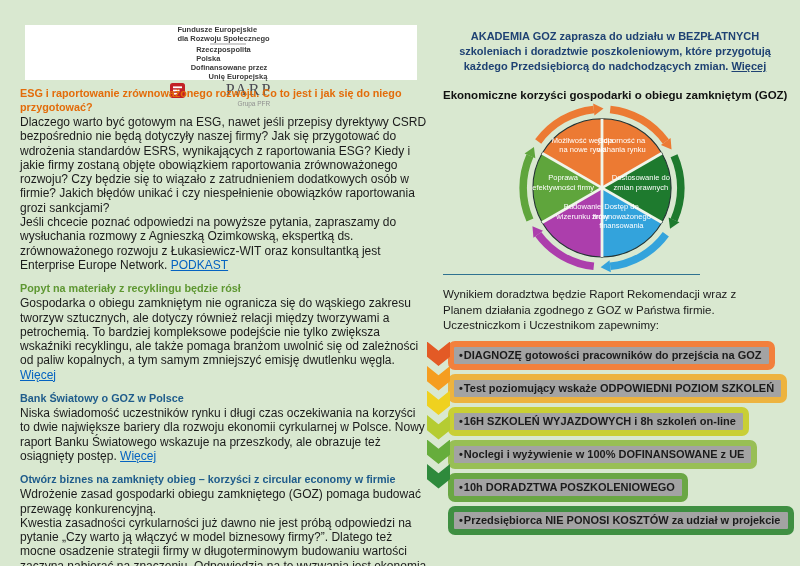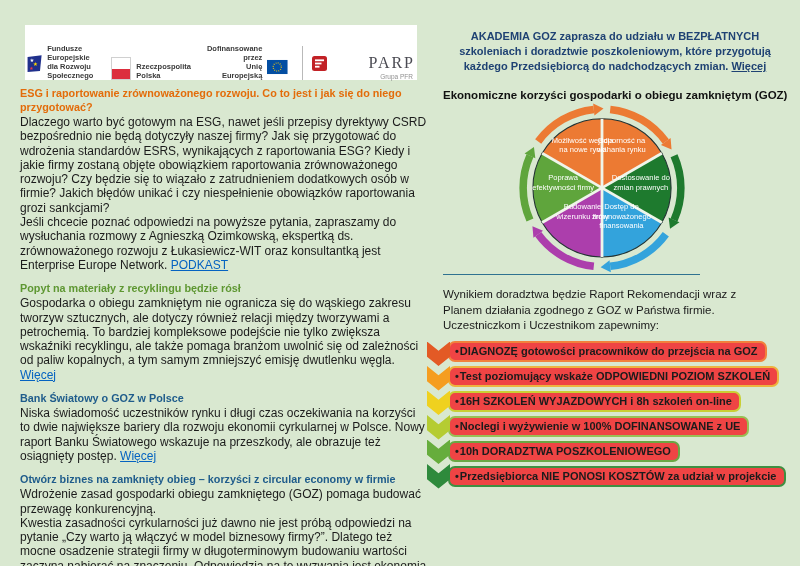--- a/index.html
+++ b/index.html
@@ -1,18 +1,18 @@
 <!DOCTYPE html>
 <html><head>
 <meta charset="utf-8">
 <style>
   html,body{margin:0;padding:0;}
   body{width:800px;height:566px;background:#D9E8D0;font-family:"Liberation Sans",sans-serif;position:relative;overflow:hidden;color:#1b1b1b;}
   
-  .banner{position:absolute;left:25px;top:25px;width:392px;height:55px;background:#ffffff;display:flex;align-items:flex-end;padding:0 2px;box-sizing:border-box;}
+  .banner{position:absolute;left:25px;top:25px;width:392px;height:55px;background:#ffffff;display:flex;align-items:center;padding:0 11px;box-sizing:border-box;flex-direction:column;}
   .logo-text{font-size:7.5px;font-weight:bold;color:#3a3a3a;line-height:9px;margin-left:5px;}
   .logo-text span{display:block;}
   .pl-flag{width:36px;height:23px;margin-left:14px;border:0.5px solid #d0d0d0;box-sizing:border-box;}
   .pl-top{height:50%;background:#fff;}
   .pl-bottom{height:50%;background:#DC2E3E;}
   .cofund{margin-left:16px;text-align:right;}
   .eu-flag{margin-left:5px;}
   .vdiv{width:1px;height:34px;background:#b9b9b9;margin:0 10px 0 14px;}
   .parp{display:flex;flex-direction:column;align-items:center;}
   .parp-row{display:flex;align-items:center;gap:4px;}
@@ -36,21 +36,21 @@
   .lab1{left:120px;top:73px;}
   .lab2{left:102px;top:100px;}
   .lab3{left:66px;top:100px;}
   .lab4{left:48px;top:73px;}
   .lab5{left:66px;top:38px;}
   .divider{width:257px;margin:4px 0 0 9px;border-top:1.6px solid #2F7290;}
   .post-text{margin:12px 0 0 9px;width:318px;font-size:11.5px;line-height:15.5px;}
   .benefits{position:relative;margin-top:7px;}
   .chevcol{position:absolute;left:-7px;top:1px;display:flex;flex-direction:column;}
   .chev{width:23px;height:24.5px;margin-bottom:0px;clip-path:polygon(0 0,50% 38%,100% 0,100% 62%,50% 100%,0 62%);}
-  .bbox{width:fit-content;max-width:330px;margin:0 0 3.5px 14px;background:#ef4444;border:2px solid #c2410c;border-radius:7px;padding:2px 7px 2px 5px;font-size:11px;font-weight:bold;line-height:13.5px;white-space:nowrap;}
+  .bbox{width:fit-content;max-width:330px;margin:0 0 3.5px 14px;background:#a3a3a3;border:6px solid #c2410c;border-radius:7px;padding:2px 7px 2px 5px;font-size:11px;font-weight:bold;line-height:13.5px;white-space:nowrap;}
   .bbox .bul{margin-right:1px;}
 </style>
 </head>
 <body>
 
 <div class="page">
 
   <div class="banner">
     <svg width="28" height="32" viewBox="0 0 28 32">
       <polygon points="1,3 27,0 24,29 1,31" fill="#20308C"></polygon>

